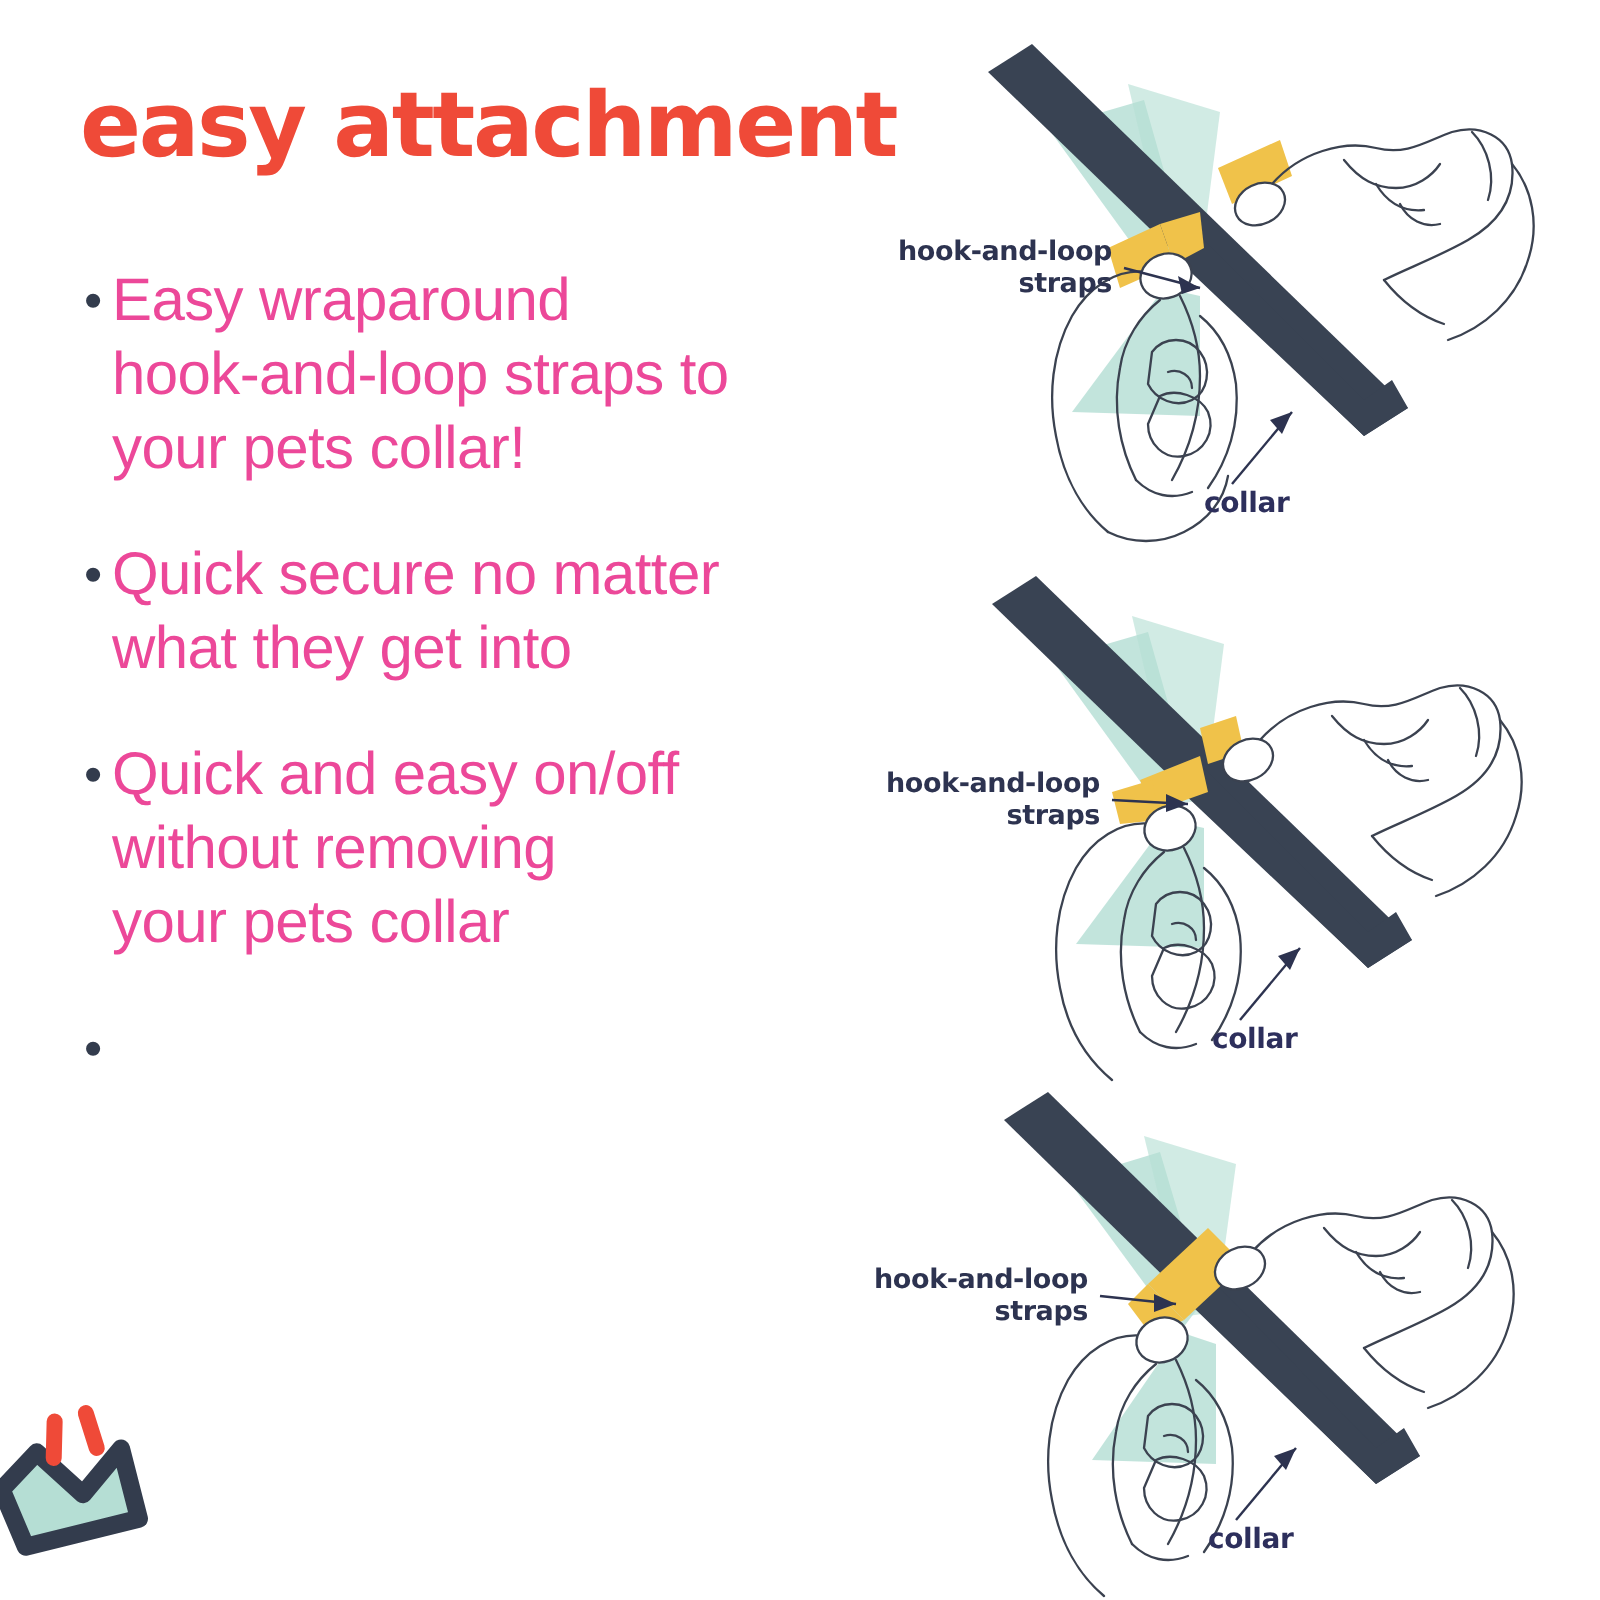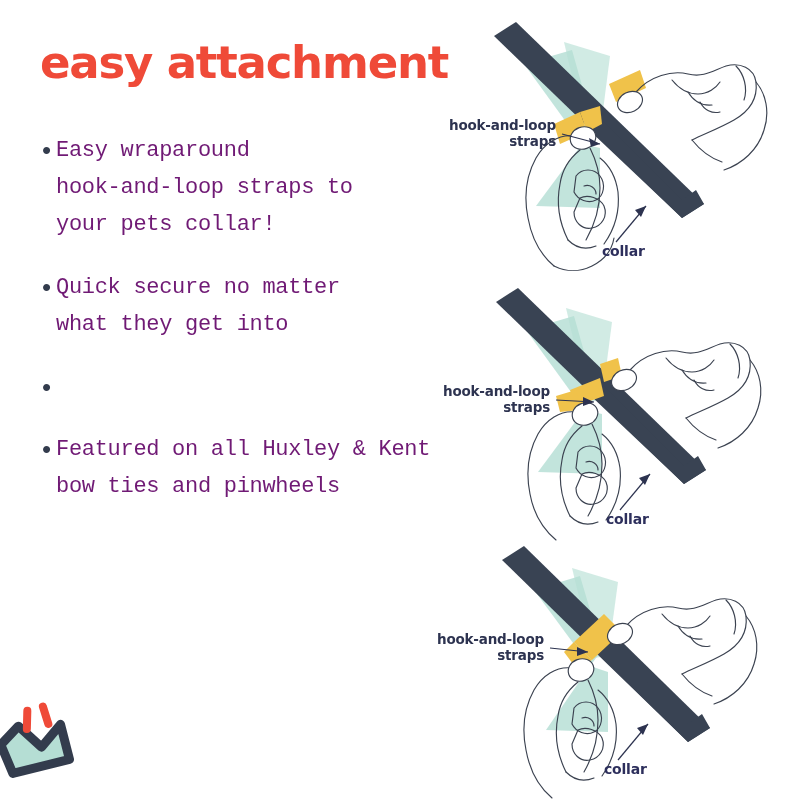--- a/index.html
+++ b/index.html
@@ -49,24 +49,24 @@
     margin-bottom: 26px;
   }
   .bullet-dot {
     flex: 0 0 auto;
     width: 14px;
     font-size: 26px;
     line-height: 36px;
     color: #333c4d;
   }
   .bullet-text {
-    font-size: 22px;
+    font-size: 30px;
     line-height: 37px;
-    color: #701a75;
-    font-family: Liberation Mono, monospace;
+    color: #ec4899;
+    font-family: Liberation Sans, sans-serif;
     letter-spacing: -0.3px;
     white-space: pre-line;
   }
 
   
   .crown-logo {
     position: absolute;
     left: -4px;
     top: 700px;
     width: 108px;
@@ -135,26 +135,27 @@
     </div>
 
     <div class="bullet">
       <span class="bullet-dot">•</span>
       <span class="bullet-text">Quick secure no matter
 what they get into</span>
     </div>
 
     <div class="bullet">
       <span class="bullet-dot">•</span>
+      <span class="bullet-text">Quick and easy on/off
+without removing
+your pets collar</span>
     </div>
 
     <div class="bullet">
       <span class="bullet-dot">•</span>
-      <span class="bullet-text">Featured on all Huxley &amp; Kent
-bow ties and pinwheels</span>
     </div>
 
   </div>
 
   <div class="crown-logo">
     <svg viewBox="0 0 108 86" xmlns="http://www.w3.org/2000/svg">
       <g transform="rotate(-8 54 50)">
         <path d="M6 38 L14 68 L72 62 L68 26 L46 46 L26 22 Z" fill="#b5ded4" stroke="#333c4d" stroke-width="9" stroke-linejoin="round" stroke-linecap="round"></path>
         <path d="M37 8 L34 26" stroke="#ef4a38" stroke-width="8" stroke-linecap="round"></path>
         <path d="M53 6 L56 24" stroke="#ef4a38" stroke-width="8" stroke-linecap="round"></path>

